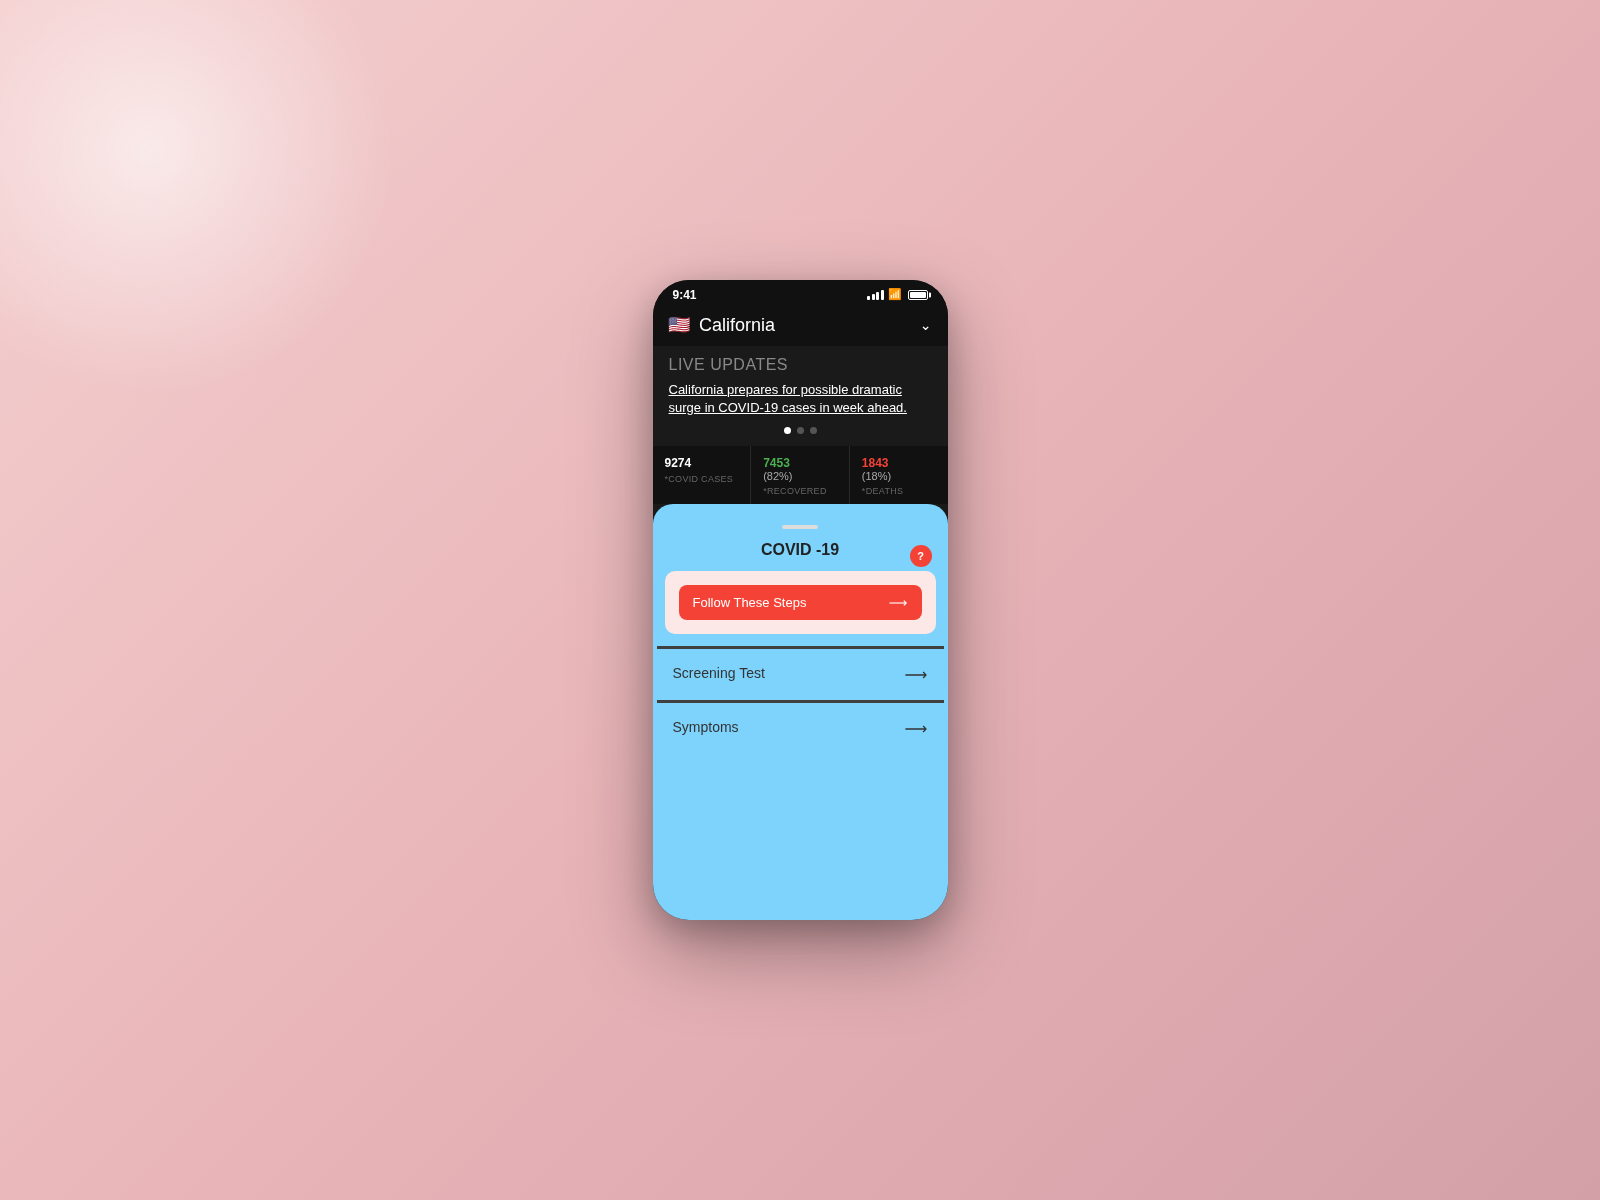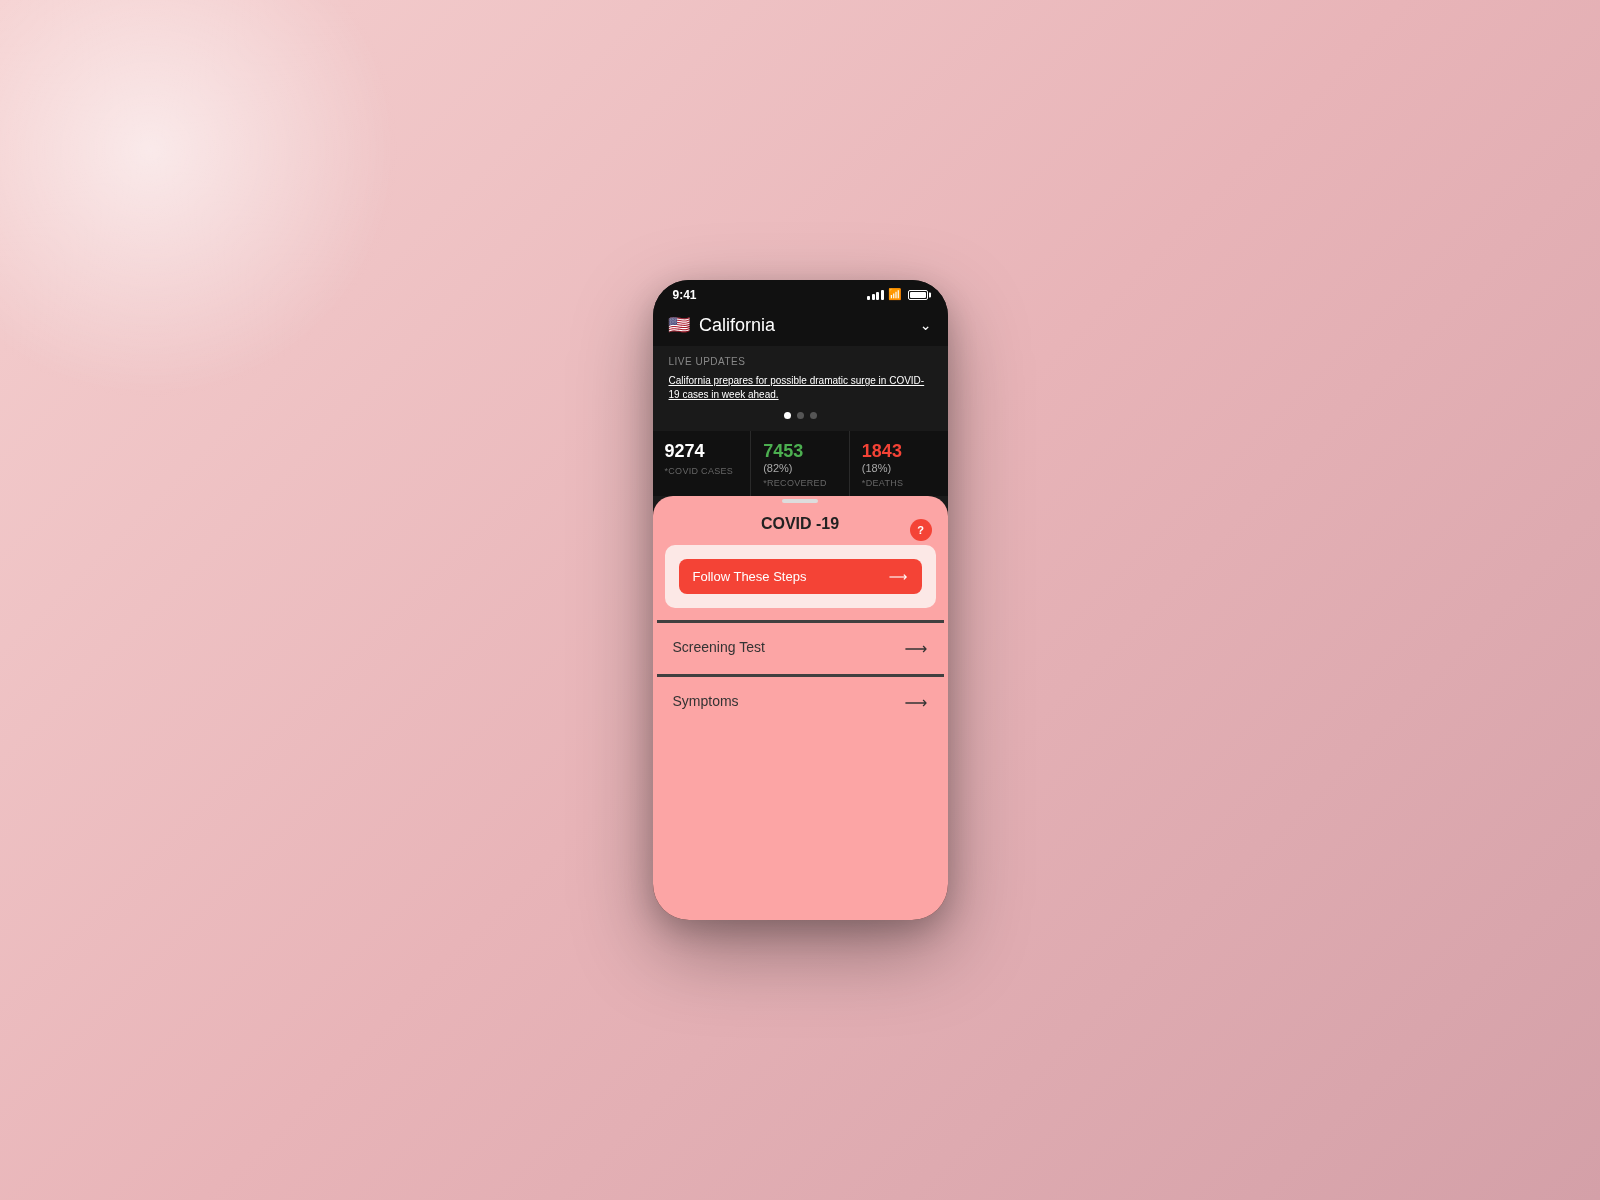--- a/index.html
+++ b/index.html
@@ -140,29 +140,29 @@
 
     
     .news-section {
       background: #1a1a1a;
       padding: 10px 16px 12px;
       flex-shrink: 0;
     }
 
     .live-updates-label {
       color: #888;
-      font-size: 10px;
+      font-size: 16px;
       text-transform: uppercase;
       letter-spacing: 0.5px;
       margin-bottom: 4px;
     }
 
     .news-headline {
       color: #fff;
-      font-size: 10px;
+      font-size: 13px;
       font-weight: 500;
       text-decoration: underline;
       line-height: 1.4;
       margin-bottom: 10px;
       margin-top: 7px;
     }
 
     .dots-container {
       display: flex;
       justify-content: center;
@@ -193,21 +193,21 @@
       padding: 10px 12px 8px;
       border-right: 1px solid #2a2a2a;
     }
 
     .stat-item:last-child {
       border-right: none;
     }
 
     .stat-value {
       color: #fff;
-      font-size: 18px;
+      font-size: 12px;
       font-weight: 600;
       display: block;
     }
 
     .stat-sub {
       color: #aaa;
       font-size: 11px;
       display: block;
     }
 
@@ -223,25 +223,25 @@
     .stat-item.recovered .stat-value {
       color: #4caf50;
     }
 
     .stat-item.deaths .stat-value {
       color: #f44336;
     }
 
     
     .bottom-card {
-      background: #fca5a5;
+      background: #7dd3fc;
       border-radius: 20px 20px 0 0;
       flex: 1;
       overflow-y: auto;
-      padding: 3px 0 0;
+      padding: 21px 0 0;
     }
 
     .drag-handle {
       width: 36px;
       height: 4px;
       background: #ddd;
       border-radius: 2px;
       margin: 0 auto 12px;
     }
 

